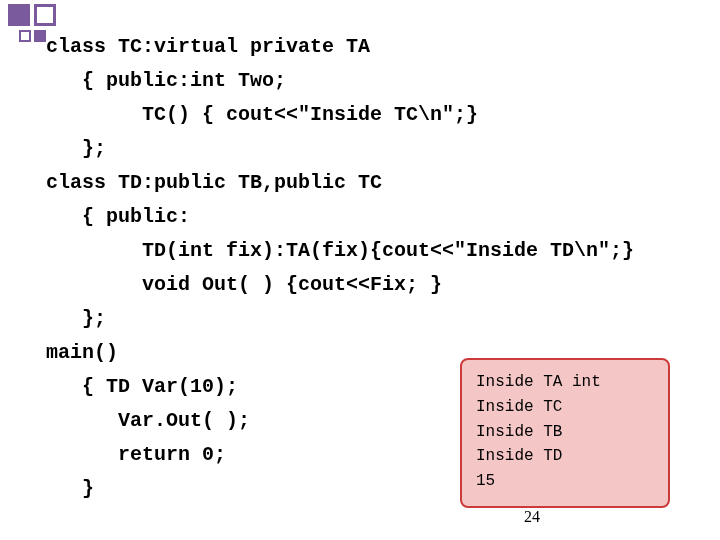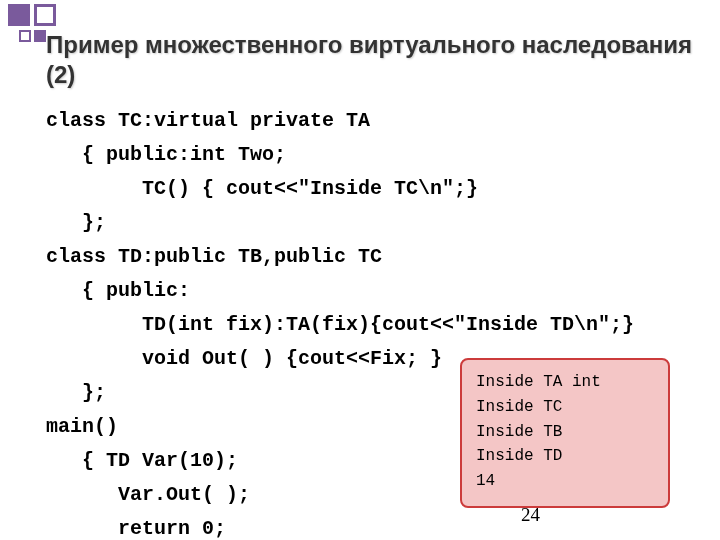--- a/index.html
+++ b/index.html
@@ -77,36 +77,35 @@
     font-family: "Courier New", monospace;
     font-size: 16px;
     color: #000;
     line-height: 1.55;
   }
   .pagenum {
     position: absolute;
     bottom: 14px;
     right: 180px;
     font-family: "Times New Roman", serif;
-    font-size: 19px;
+    font-size: 16px;
     color: #000;
   }
 </style>
 </head>
 <body>
 
 <div class="decor">
   <div class="big"></div>
   <div class="big2"></div>
   <div class="small1"></div>
   <div class="small2"></div>
 </div>
 
 <div class="slide">
-  <h1>Пример множественного виртуального наследования (2)</h1>
   <div class="code">class TC:virtual private TA
    { public:int Two;
         TC() { cout&lt;&lt;"Inside TC\n";}
    };
 class TD:public TB,public TC
    { public:
         TD(int fix):TA(fix){cout&lt;&lt;"Inside TD\n";}
         void Out( ) {cout&lt;&lt;Fix; }
    };
 main()
@@ -114,16 +113,16 @@
       Var.Out( );
       return 0;
    }</div>
 </div>
 
 <div class="output-box">
   <div>Inside TA int</div>
   <div>Inside TC</div>
   <div>Inside TB</div>
   <div>Inside TD</div>
-  <div>14</div>
+  <div>15</div>
 </div>
 
 <div class="pagenum">24</div>
 
 </body></html>

